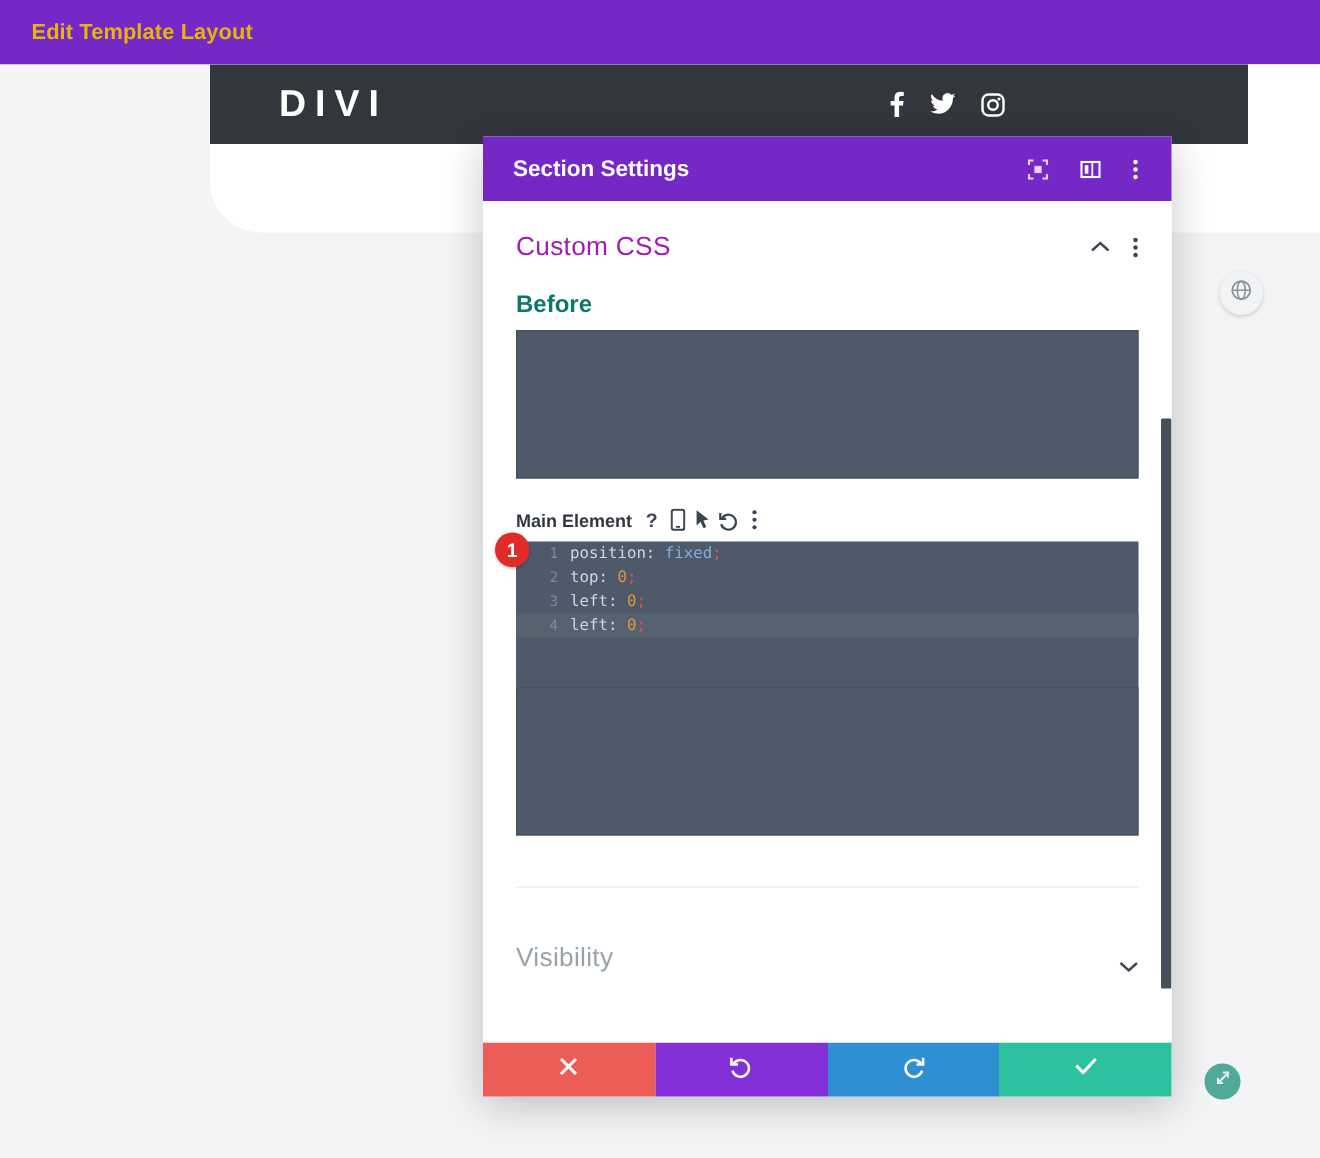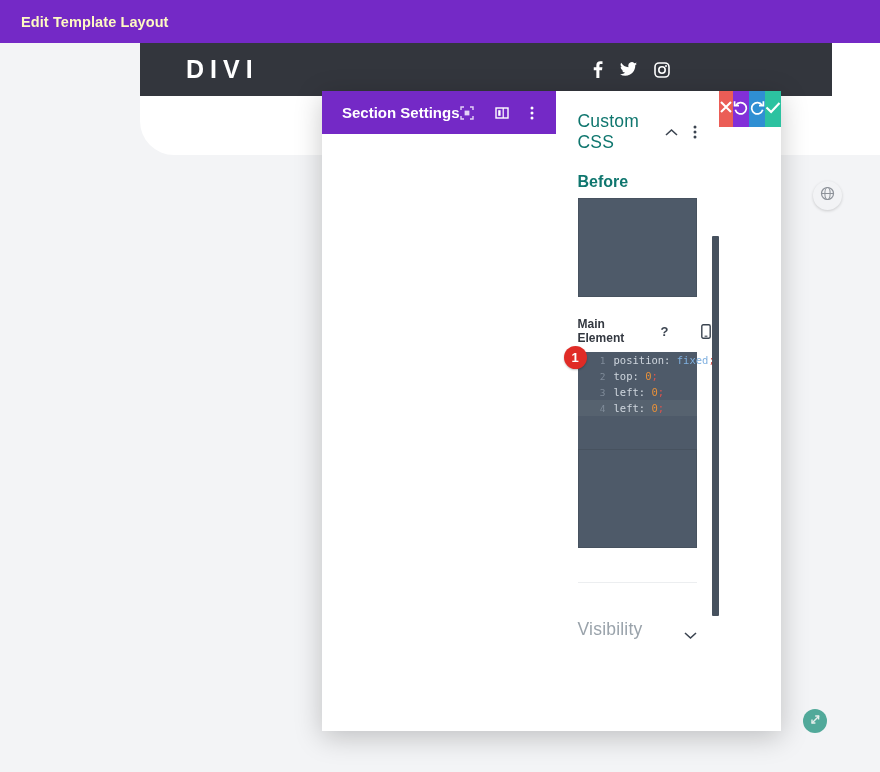--- a/index.html
+++ b/index.html
@@ -19,21 +19,21 @@
   .admin-bar {
     position: absolute;
     left: 0; top: 0;
     width: 880px;
     height: 43px;
     background: #7429c6;
     display: flex;
     align-items: center;
   }
   .admin-bar-title {
-    color: #fef9c3;
+    color: #eab308;
     font-size: 14.5px;
     font-weight: bold;
     margin-left: 21px;
     letter-spacing: 0.1px;
   }
 
   
   .canvas {
     position: absolute;
     left: 0; top: 43px;
@@ -102,21 +102,21 @@
   .modal {
     position: absolute;
     left: 322px;
     top: 91px;
     width: 459px;
     height: 640px;
     background: #ffffff;
     box-shadow: 0 6px 26px rgba(0,0,0,0.22);
     z-index: 5;
     display: flex;
-    flex-direction: row;
+    flex-direction: column;
   }
   .modal-header {
     height: 43px;
     background: #7429c6;
     display: flex;
     align-items: center;
     padding: 0 14px 0 20px;
     flex: 0 0 auto;
   }
   .modal-title {
@@ -167,21 +167,21 @@
   }
 
   .section-head {
     display: flex;
     align-items: center;
     padding-top: 20px;
     padding-bottom: 2px;
   }
   .section-title {
     font-size: 17.5px;
-    color: #0f766e;
+    color: #a21caf;
     flex: 1;
     letter-spacing: 0.2px;
   }
   .section-head-icons { display: flex; align-items: center; gap: 15px; }
 
   .field-label {
     font-size: 16px;
     font-weight: bold;
     color: #0f766e;
     margin-top: 18px;
@@ -192,21 +192,21 @@
     height: 97px;
     background: #4e5a69;
     border: 1px solid #47525f;
   }
 
   .ml-row {
     display: flex;
     align-items: center;
     margin-top: 20px;
     margin-bottom: 7px;
-    gap: 30px;
+    gap: 2px;
   }
   .ml-label {
     font-size: 12px;
     font-weight: bold;
     color: #333840;
     margin-right: 4px;
   }
   .ml-icon {
     display: flex;
     align-items: center;

